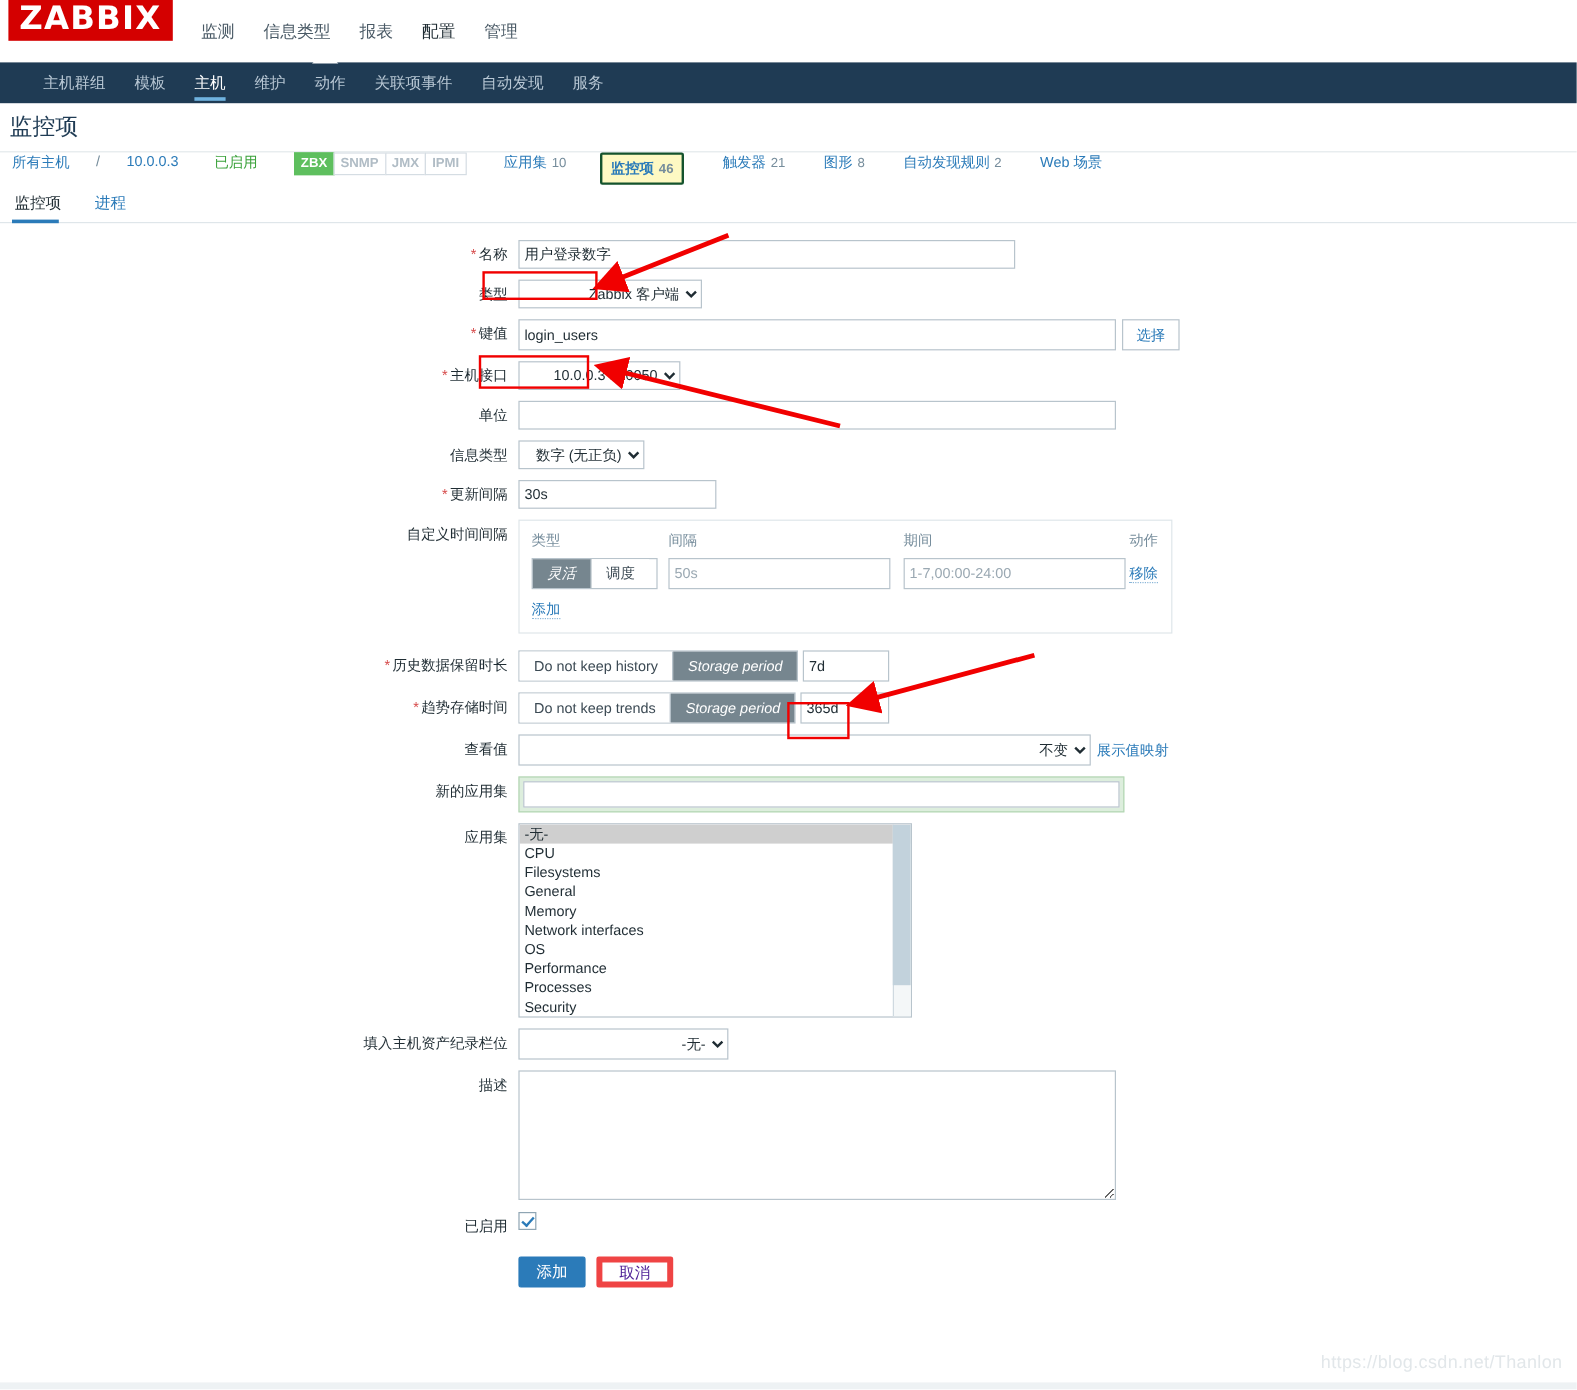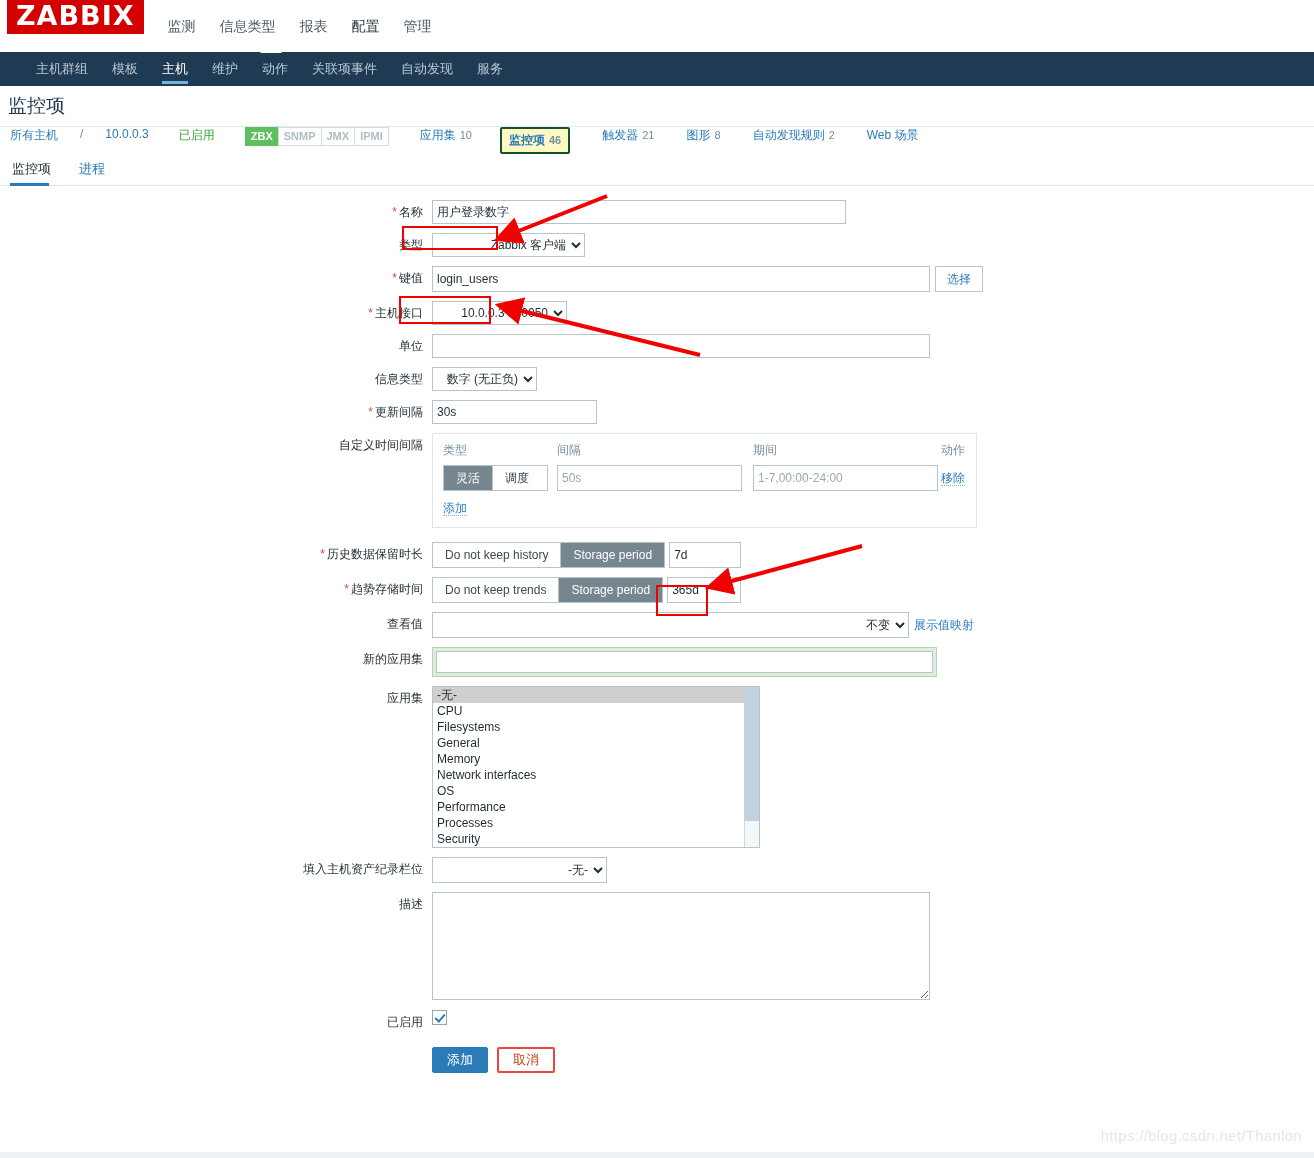--- a/index.html
+++ b/index.html
@@ -103,21 +103,21 @@
     font-family:"Liberation Sans","DejaVu Sans",sans-serif; font-size:12px; color:#2b7bb9;
     background:#fff; border:1px solid #b8c4cc; height:26px; padding:0 11px; cursor:pointer;
     margin-left:5px;
   }
 
   
   .seg{ display:flex; border:1px solid #b8c4cc; height:26px; background:#fff;}
   .seg .sgi{ font-size:12px; color:#3c4a54; padding:0 12px; line-height:24px;
      border-right:1px solid #b8c4cc; cursor:pointer; white-space:nowrap; background:#fff;}
   .seg .sgi:last-child{ border-right:0;}
-  .seg .sgi.on{ background:#76868f; color:#fff;}
+  .seg .sgi.on{ background:#76868f; color:#fff;font-style:italic;}
 
   
   .cibox{ border:1px solid #dfe6ea; background:#fff; padding:8px 10px 10px 10px; width:545px;}
   .citable{ border-collapse:collapse; width:100%;}
   .citable th{ text-align:left; font-weight:normal; color:#768d9c; font-size:12px;
     padding:0 0 6px 0;}
   .citable td{ padding:0; vertical-align:middle;}
   .dotlink{ color:#2b7bb9; cursor:pointer; border-bottom:1px dotted #8ab6d8; font-size:12px;}
 
   .lnk{ color:#2b7bb9; cursor:pointer; font-size:12px; text-decoration:none;}
@@ -137,21 +137,21 @@
   .greenwrap{ border:1px solid #b5d6b5; background:#ddeedd; padding:3px; display:inline-block;}
 
   
   .btn-primary{
     font-family:"Liberation Sans","DejaVu Sans",sans-serif; font-size:13px;
     background:#2b7bb9; color:#fff; border:1px solid #2b7bb9; height:26px;
     padding:0 14px; cursor:pointer; border-radius:2px;
   }
   .btn-default{
     font-family:"Liberation Sans","DejaVu Sans",sans-serif; font-size:13px;
-    background:#fff; color:#c2410c; border:2px solid #ef4444; height:26px;
+    background:#fff; color:#4c1d95; border:5px solid #ef4444; height:26px;
     padding:0 14px; cursor:pointer; border-radius:2px; margin-left:9px;
   }
   .chk{
     width:15px;height:15px;border:1px solid #8fa5b3;background:#fff;position:relative;
     display:inline-block; cursor:pointer;
   }
   .chk:after{
     content:""; position:absolute; left:4px; top:1px; width:4px; height:8px;
     border:solid #2b7bb9; border-width:0 2px 2px 0; transform:rotate(42deg);
   }

